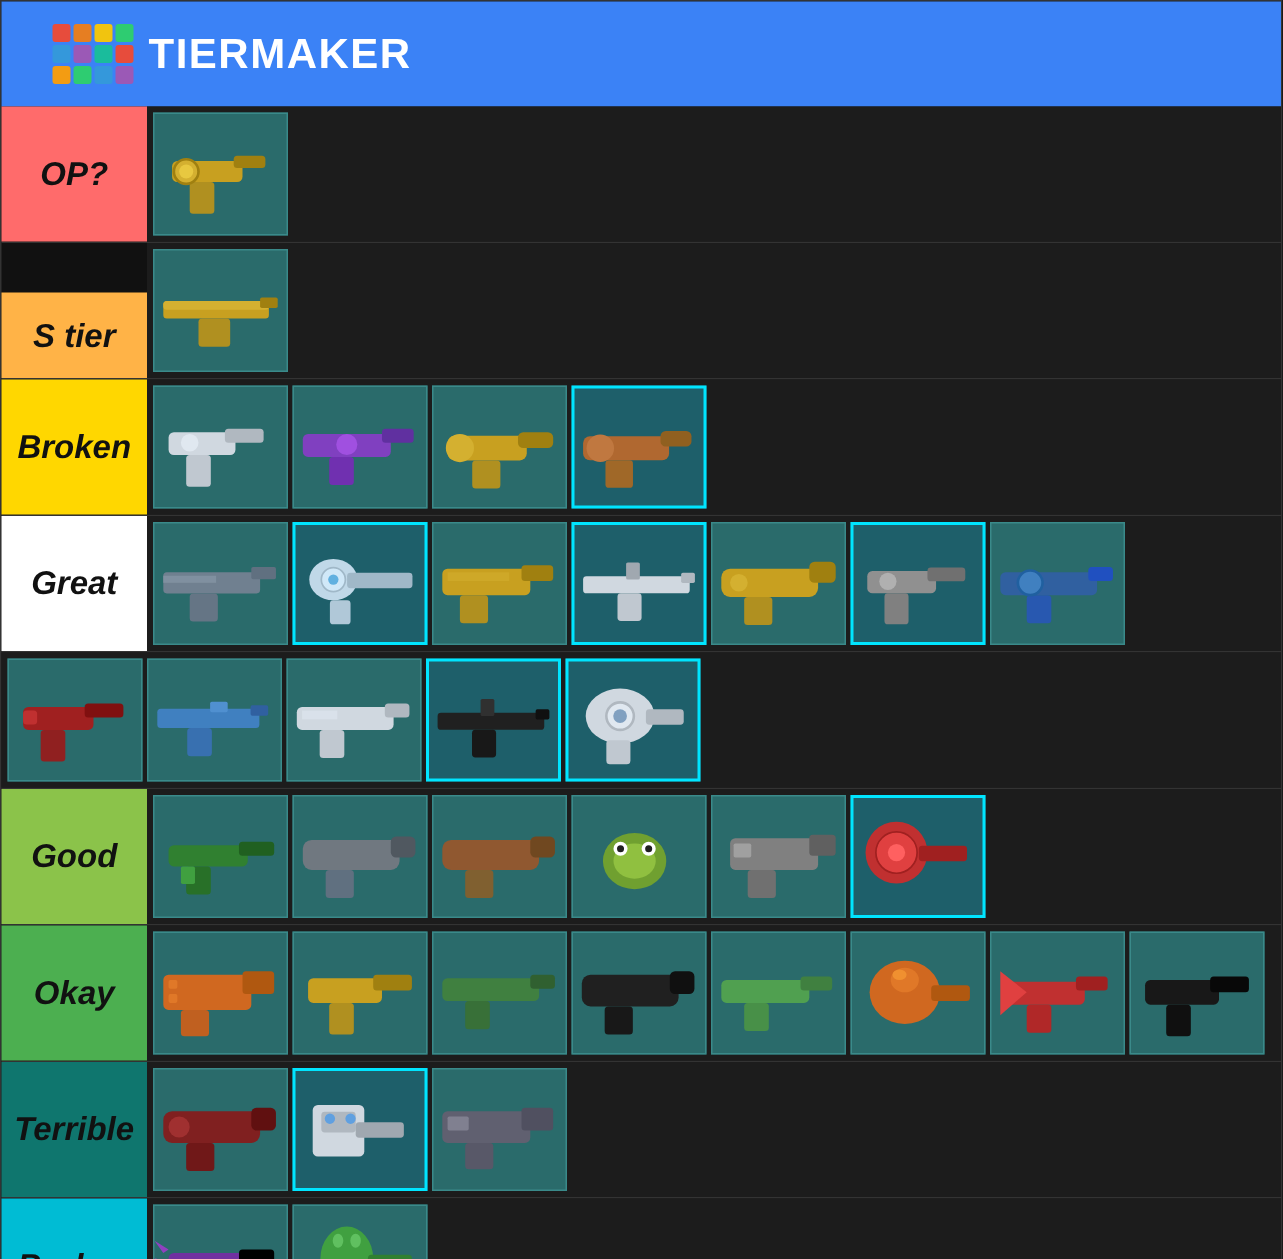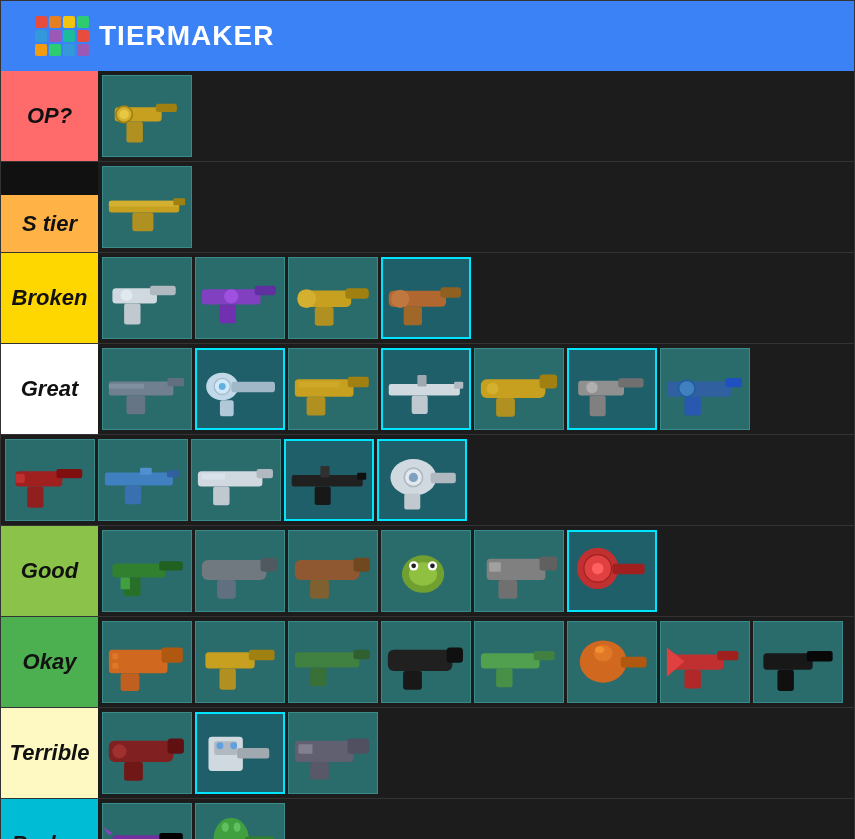--- a/index.html
+++ b/index.html
@@ -397,21 +397,21 @@
           <div class="item-cell">
             <svg viewBox="0 0 75 65" xmlns="http://www.w3.org/2000/svg">
       <rect x="8" y="25" width="42" height="14" rx="3" fill="#181818"></rect>
       <rect x="45" y="23" width="22" height="9" rx="2" fill="#080808"></rect>
       <rect x="20" y="39" width="14" height="18" rx="2" fill="#101010"></rect>
     </svg>
           </div>
         </div>
       </div>
       <div class="tier-row">
-        <div class="tier-label" style="background-color: #fef9c3;">Terrible</div>
+        <div class="tier-label" style="background-color: #0f766e;">Terrible</div>
         <div class="tier-items">
           <div class="item-cell">
             <svg viewBox="0 0 75 65" xmlns="http://www.w3.org/2000/svg">
       <rect x="5" y="22" width="55" height="18" rx="5" fill="#802020"></rect>
       <rect x="55" y="20" width="14" height="13" rx="3" fill="#601010"></rect>
       <rect x="18" y="40" width="16" height="16" rx="2" fill="#701818"></rect>
       <circle cx="14" cy="31" r="6" fill="#a03030"></circle>
     </svg>
           </div>
           <div class="item-cell highlighted">

